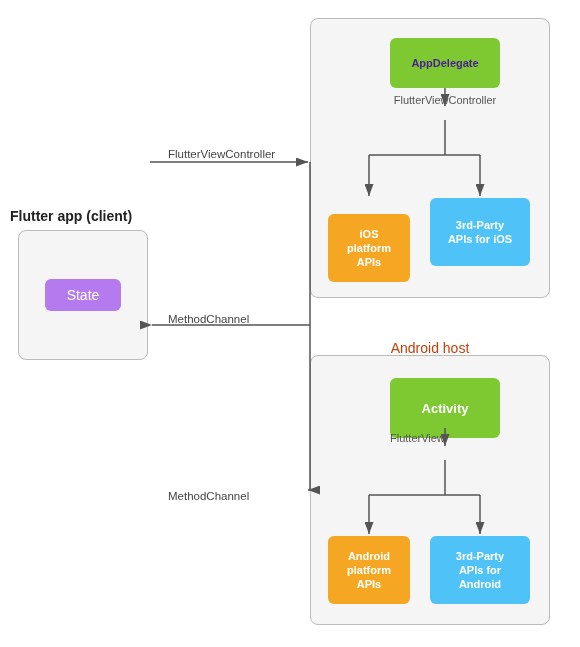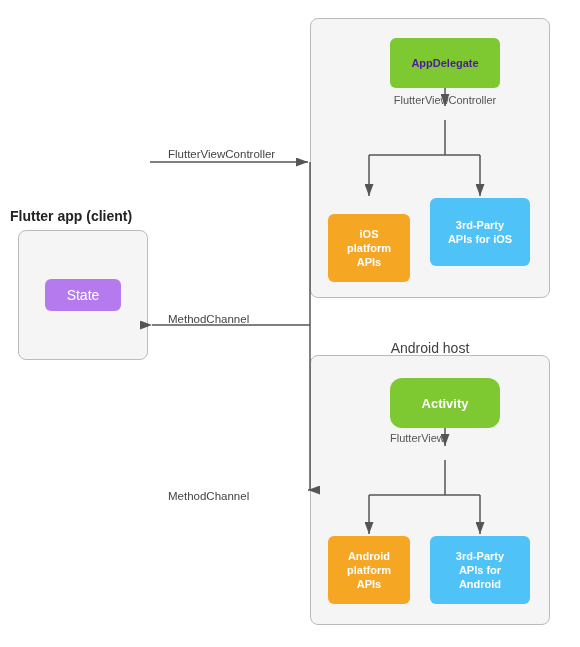--- a/index.html
+++ b/index.html
@@ -79,21 +79,21 @@
       border-radius: 8px;
       background: #f5f5f5;
     }
     .android-host-label {
       position: absolute;
       left: 310px;
       top: 340px;
       width: 240px;
       text-align: center;
       font-size: 14px;
-      color: #404040;
+      color: #c2410c;
     }
     
     .app-delegate-box {
       position: absolute;
       left: 390px;
       top: 38px;
       width: 110px;
       height: 50px;
       background: #7ec832;
       border-radius: 6px;
@@ -105,23 +105,23 @@
       font-size: 11px;
       font-weight: 600;
       color: #4c1d95;
       text-align: center;
     }
     .activity-box {
       position: absolute;
       left: 390px;
       top: 378px;
       width: 110px;
-      height: 50px;
+      height: 60px;
       background: #7ec832;
-      border-radius: 12px;
+      border-radius: 6px;
       display: flex;
       align-items: center;
       justify-content: center;
     }
     .activity-box span {
       font-size: 13px;
       font-weight: 600;
       color: #fff;
       text-align: center;
     }

